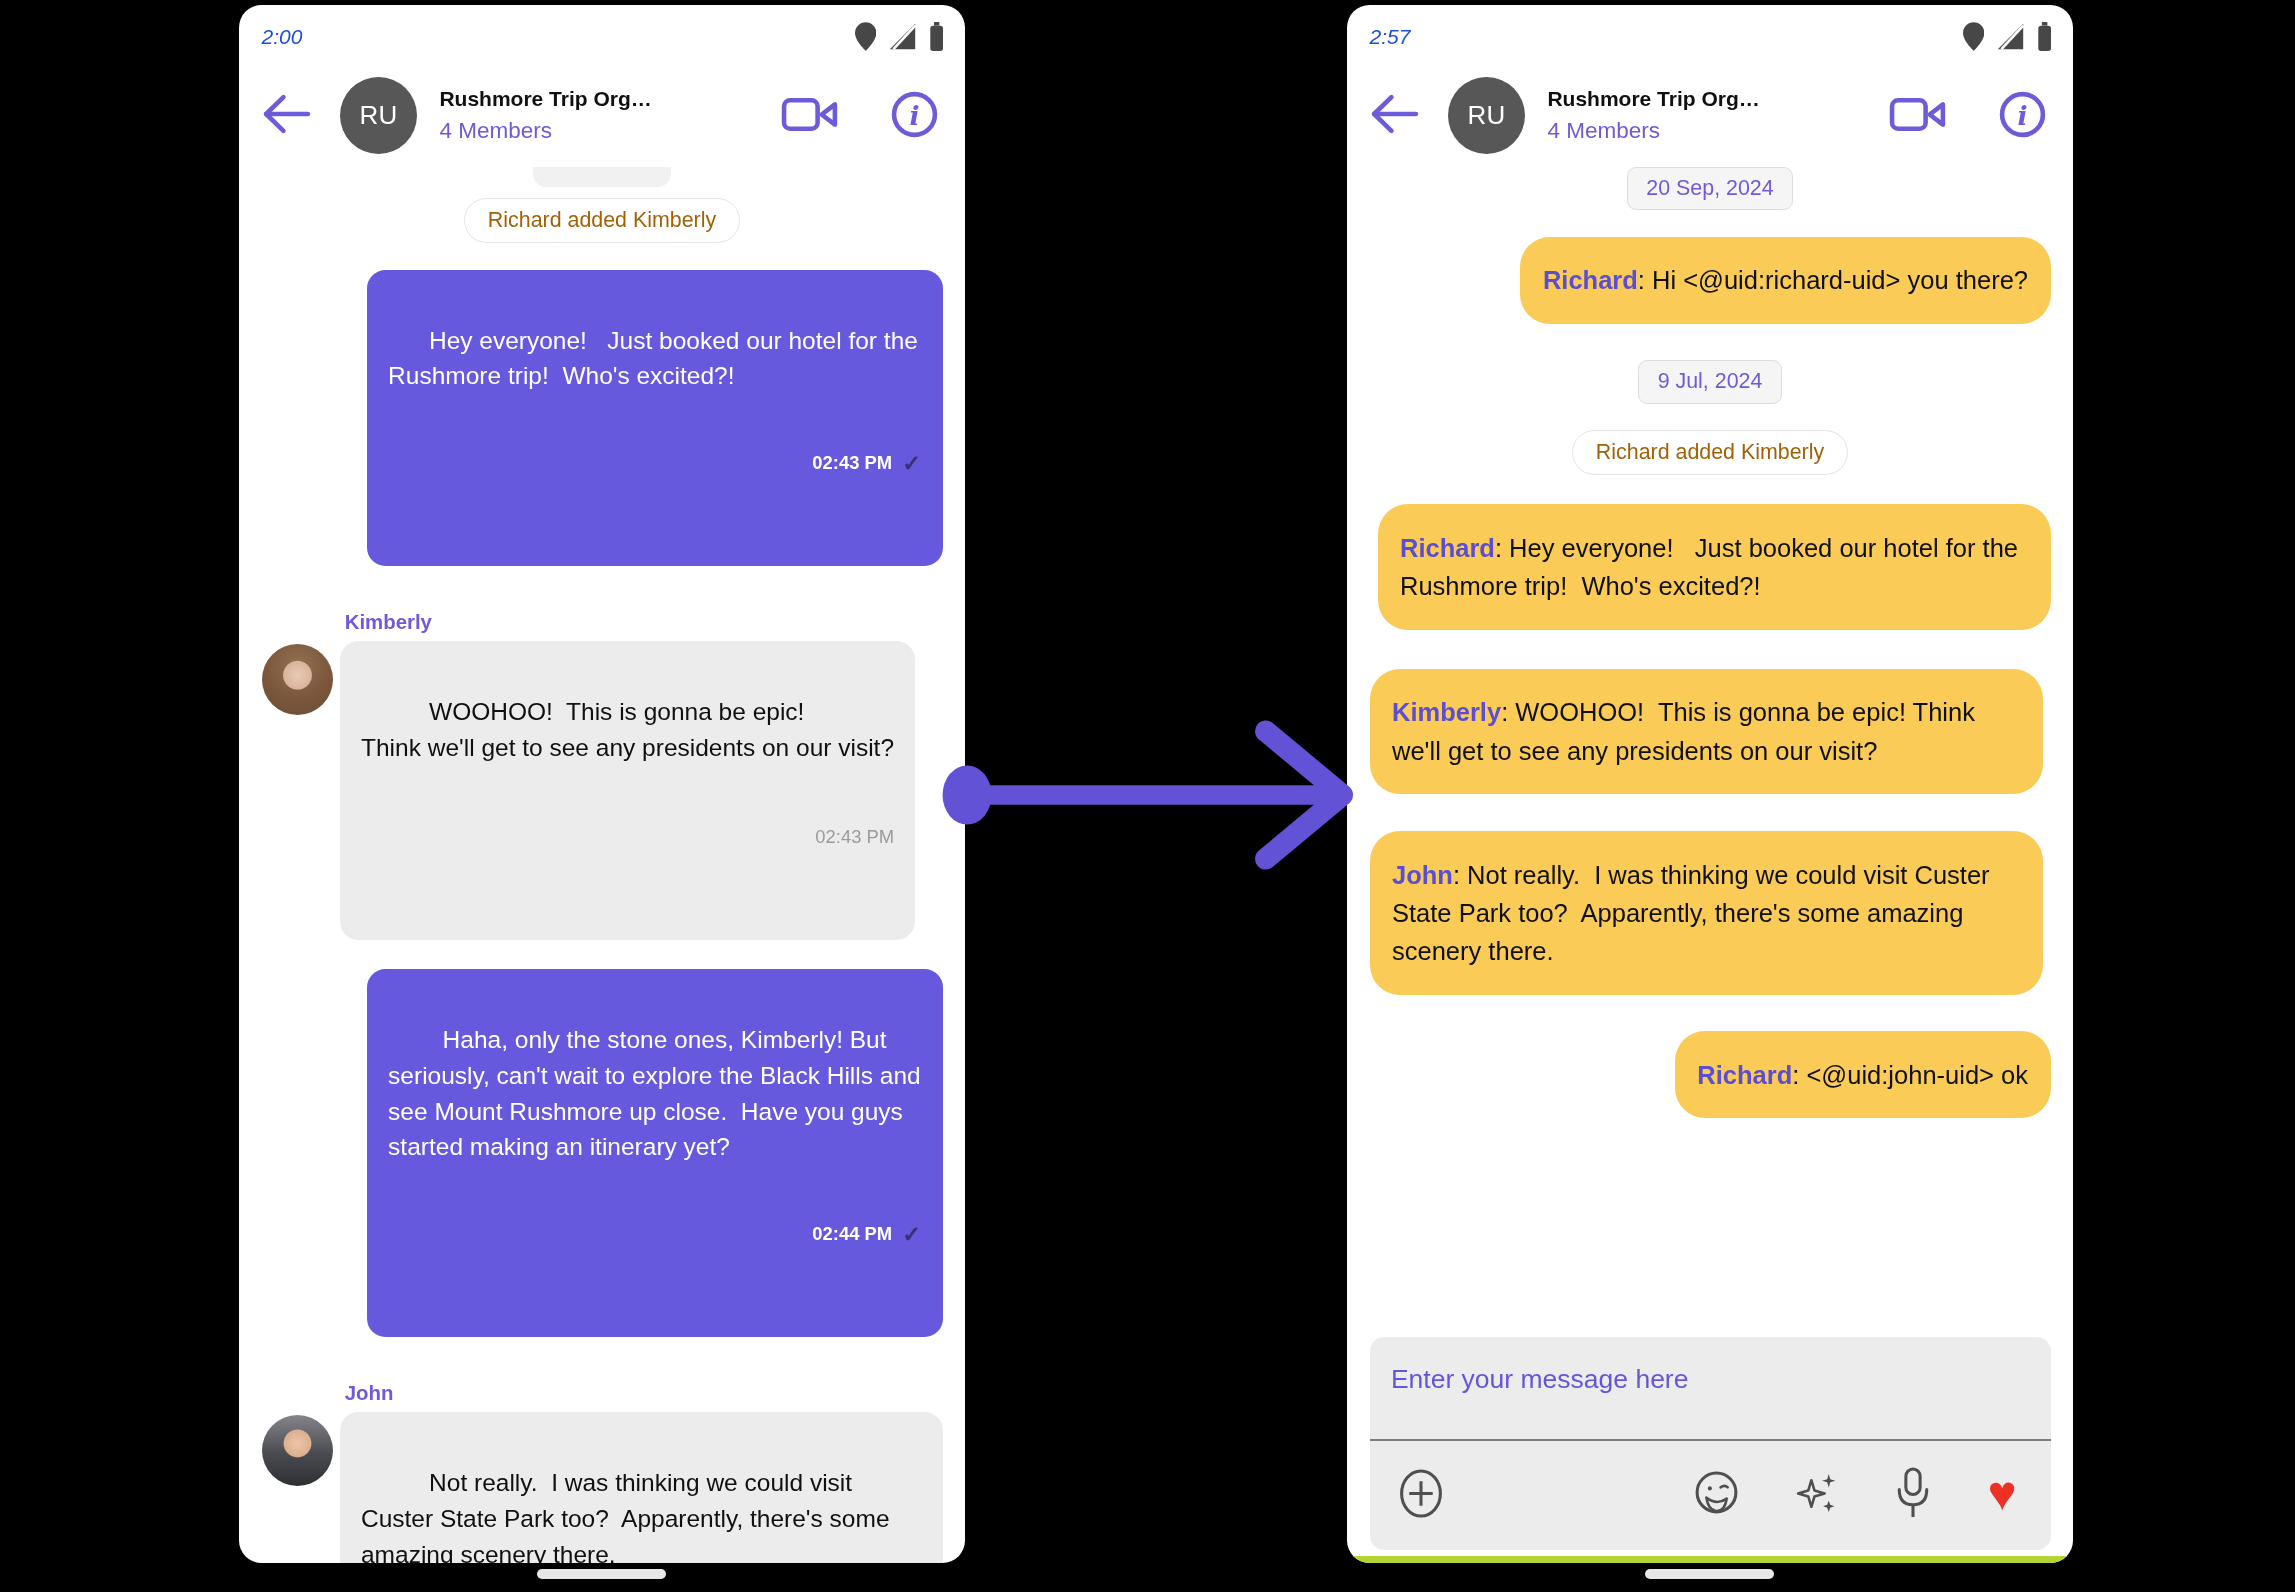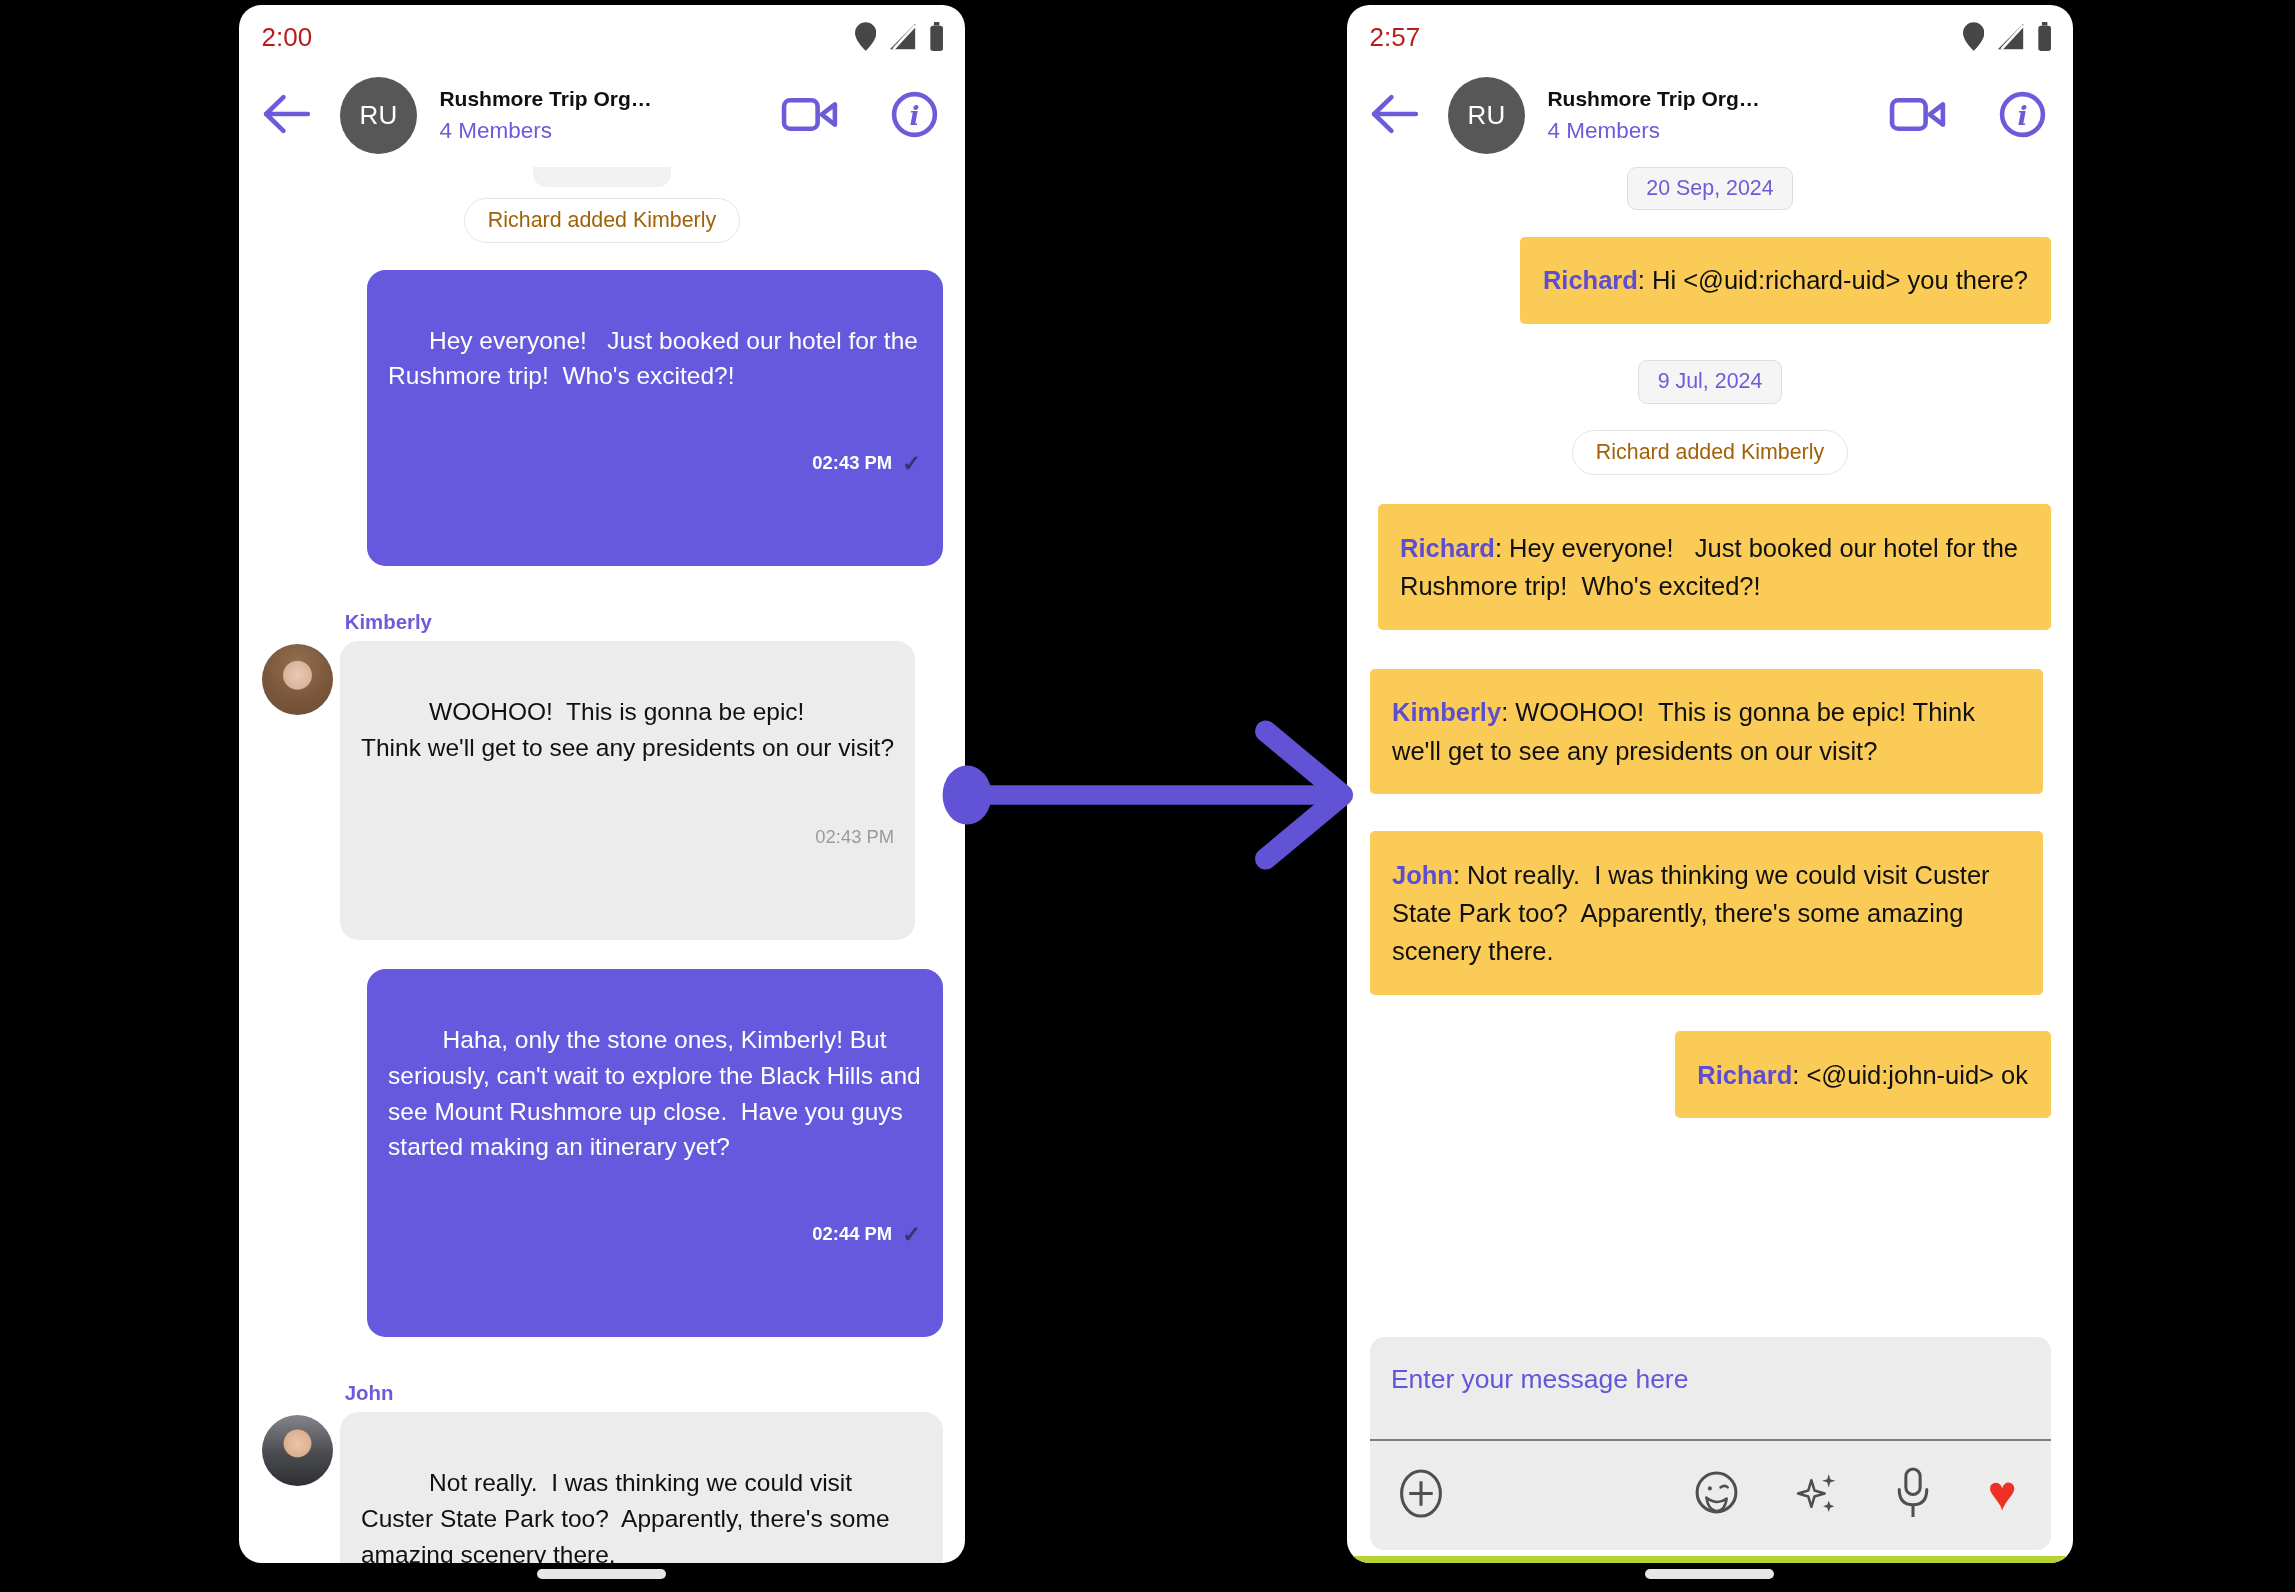--- a/index.html
+++ b/index.html
@@ -9,21 +9,21 @@
   }
   .phone{
     position:absolute;top:5.1px;width:726px;height:1558px;background:#fff;
     border-radius:22.5px;display:flex;flex-direction:column;overflow:hidden;
   }
   #phone-left{left:239px;}
   #phone-right{left:1347px;}
 
   
   .statusbar{display:flex;justify-content:space-between;align-items:center;padding:13.3px 20.4px 0 22.5px;height:38px;flex:none;}
-  .status-time{font-size:26px;color:#b91c1c;}
+  .status-time{font-size:21px;color:#1d4ed8;font-style:italic;}
   .status-icons{display:flex;align-items:center;gap:12.2px;}
 
   
   .chat-header{display:flex;align-items:center;padding:20.4px 26.5px 13.3px 20.4px;flex:none;}
   .back-btn{flex:none;}
   .avatar-group{width:77px;height:77px;border-radius:50%;background:#575757;color:#fff;
     display:flex;align-items:center;justify-content:center;font-size:26px;margin-left:24.5px;flex:none;}
   .head-info{margin-left:22.5px;flex:1;min-width:0;}
   .title{font-size:21px;font-weight:bold;color:#101010;white-space:nowrap;}
   .subtitle{font-size:22.5px;color:#6C5CD9;margin-top:7.1px;}
@@ -53,21 +53,21 @@
   .avatar-john{background:
     radial-gradient(circle at 50% 40%, #ecc6a8 0%, #dcb090 24%, rgba(0,0,0,0) 26%),
     linear-gradient(180deg, #84858a 0%, #4a4b50 55%, #2e2f33 100%);}
   .in-col{margin-left:7.1px;min-width:0;}
   .sender-name{color:#6C5CD9;font-weight:bold;font-size:20.4px;margin:0 0 7.1px 5.1px;}
   .msg-in{background:#ECECEC;color:#101010;border-radius:18.4px;padding:17.4px 21.4px;
     max-width:561px;font-size:24.5px;line-height:1.46;white-space:pre-wrap;}
   .meta-in{text-align:right;color:#9B9B9B;font-size:18.4px;margin-top:22.5px;}
 
   
-  .ybubble{background:#FBCB57;color:#101010;border-radius:5px;padding:24.5px 22.5px;
+  .ybubble{background:#FBCB57;color:#101010;border-radius:30px;padding:24.5px 22.5px;
     font-size:25.5px;line-height:1.5;max-width:628px;}
   .ybubble .yname{color:#5B4ED2;font-weight:bold;}
   .ybubble .ybody{white-space:pre-wrap;}
   .y-right{align-self:flex-end;}
   .y-left{align-self:flex-start;}
 
   
   .composer{margin-top:auto;background:#ECECEC;border-radius:14.3px;overflow:hidden;flex:none;}
   .composer-input{padding:26.5px 21.4px 44px 21.4px;font-size:26.5px;color:#6456D8;}
   .composer-divider{height:2.6px;background:#7d7d7d;}

